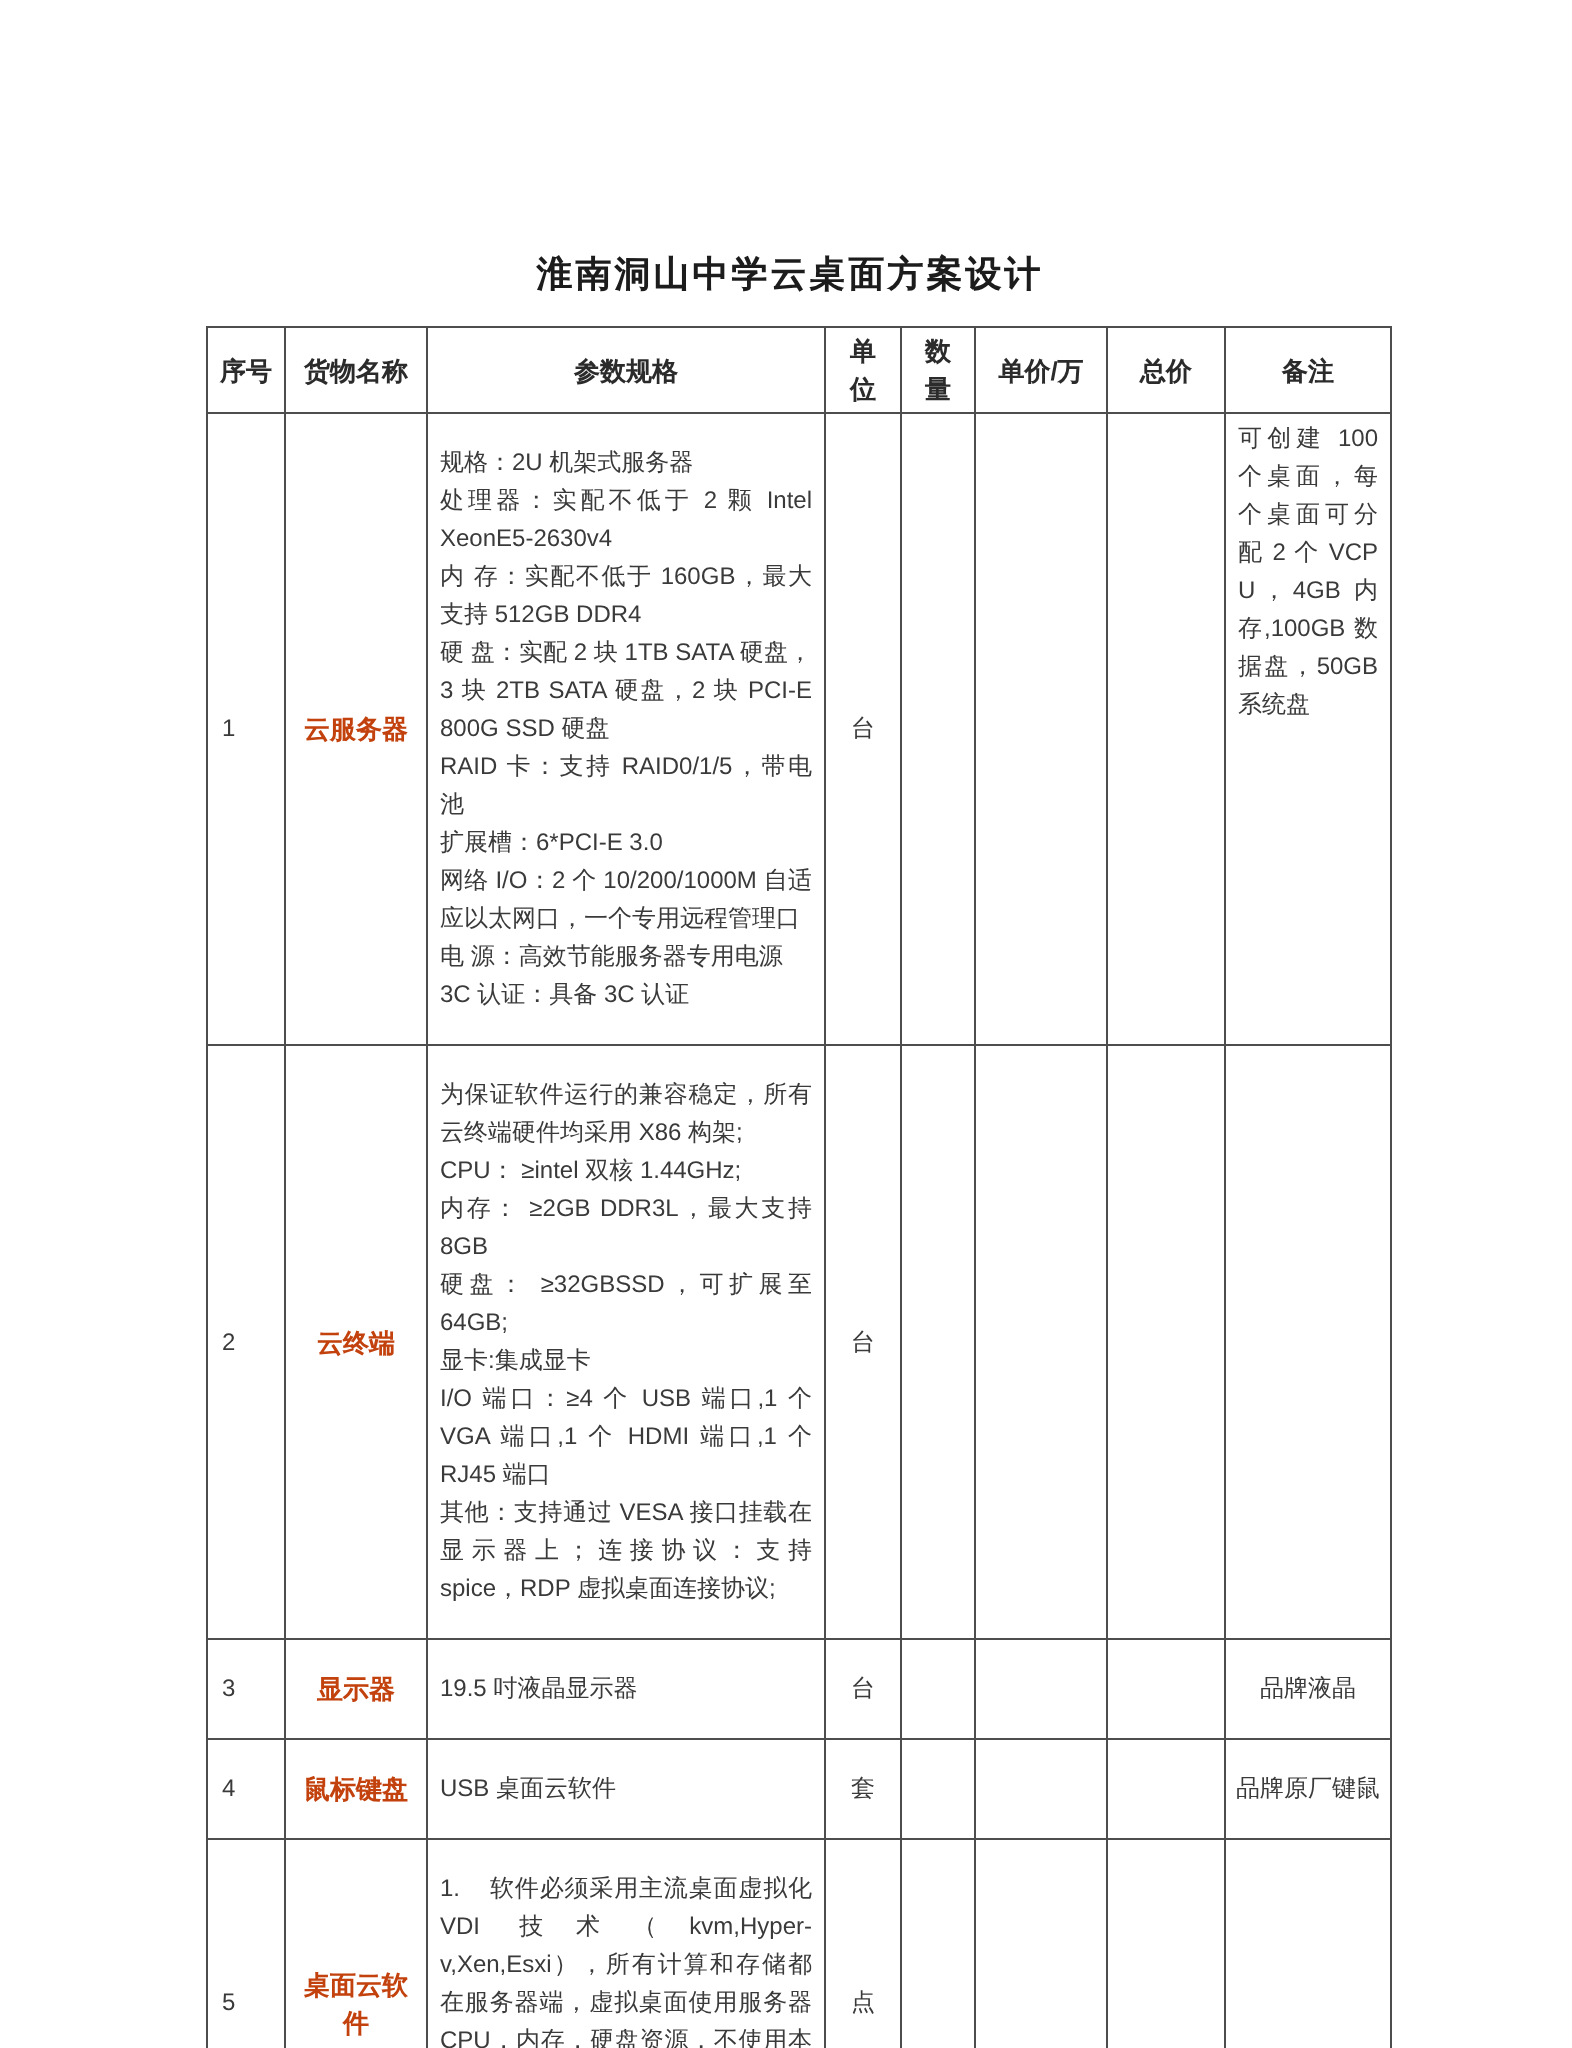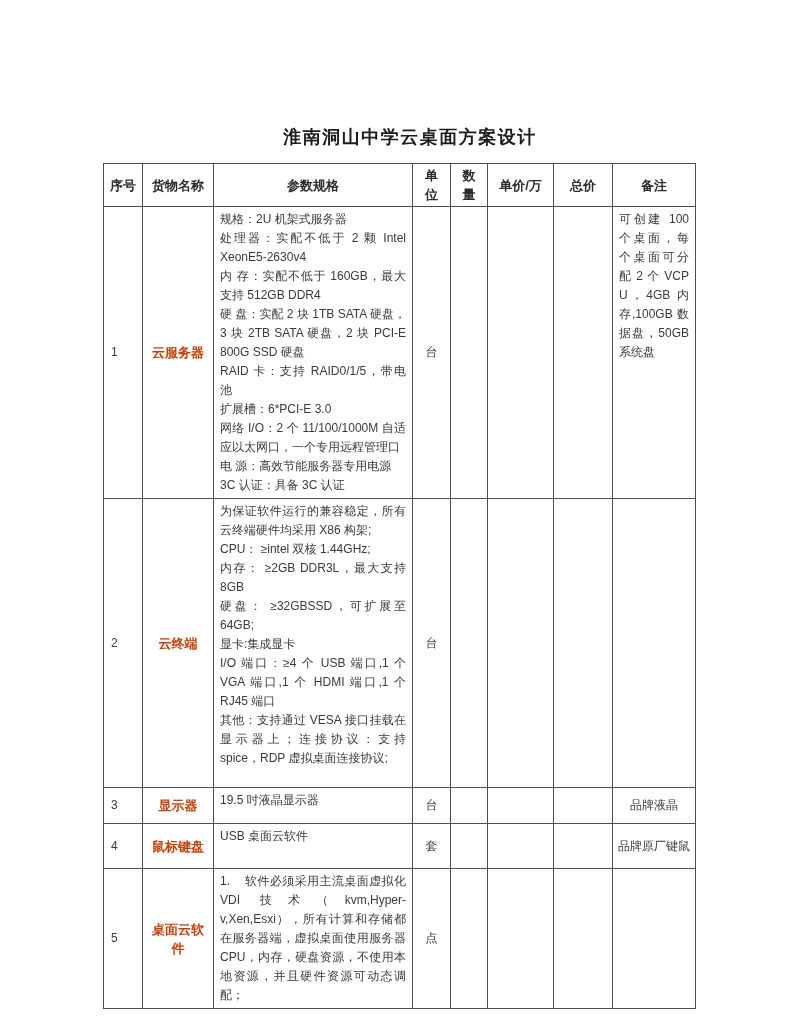--- a/index.html
+++ b/index.html
@@ -8,21 +8,21 @@
     background: #ffffff;
   }
   body {
     width: 786px; height: 1024px;
     position: relative;
     font-family: "Liberation Sans", "DejaVu Sans", sans-serif;
     color: #3a3a3a;
   }
   .doc-title {
     position: absolute;
-    top: 125px; left: 114px; width: 592px;
+    top: 125px; left: 99px; width: 592px;
     text-align: center;
     font-family: "Liberation Serif", "DejaVu Serif", serif;
     font-weight: bold;
     font-size: 18px;
     letter-spacing: 1.5px;
     color: #1c1c1c;
   }
   table.spec-table {
     position: absolute;
     top: 163px; left: 103px;
@@ -64,21 +64,21 @@
     text-align: center;
     vertical-align: middle;
     font-weight: bold;
     font-size: 13px;
     color: #c2410c;
     word-break: break-all;
   }
   td.c-spec {
     vertical-align: top;
     text-align: justify;
-    padding: 3px 6px;
+    padding: 15px 6px;
   }
   .spec-p { margin: 0; }
   td.c-unit, td.c-qty, td.c-price, td.c-total {
     text-align: center;
     vertical-align: middle;
   }
   td.c-remark {
     vertical-align: top;
     text-align: justify;
     padding: 3px 6px;
@@ -122,21 +122,21 @@
       <tr class="r1">
         <td class="c-no">1</td>
         <td class="c-name">云服务器</td>
         <td class="c-spec">
           <div class="spec-p">规格：2U 机架式服务器</div>
           <div class="spec-p">处理器：实配不低于 2 颗 Intel XeonE5-2630v4</div>
           <div class="spec-p">内 存：实配不低于 160GB，最大支持 512GB DDR4</div>
           <div class="spec-p">硬 盘：实配 2 块 1TB SATA 硬盘，3 块 2TB SATA 硬盘，2 块 PCI-E 800G SSD 硬盘</div>
           <div class="spec-p">RAID 卡：支持 RAID0/1/5，带电池</div>
           <div class="spec-p">扩展槽：6*PCI-E 3.0</div>
-          <div class="spec-p">网络 I/O：2 个 11/100/1000M 自适应以太网口，一个专用远程管理口</div>
+          <div class="spec-p">网络 I/O：2 个 10/200/1000M 自适应以太网口，一个专用远程管理口</div>
           <div class="spec-p">电 源：高效节能服务器专用电源</div>
           <div class="spec-p">3C 认证：具备 3C 认证</div>
         </td>
         <td class="c-unit">台</td>
         <td class="c-qty"></td>
         <td class="c-price"></td>
         <td class="c-total"></td>
         <td class="c-remark">可创建 100 个桌面，每个桌面可分配 2 个 VCPU，4GB 内存,100GB 数据盘，50GB 系统盘</td>
       </tr>
       <tr class="r2">

